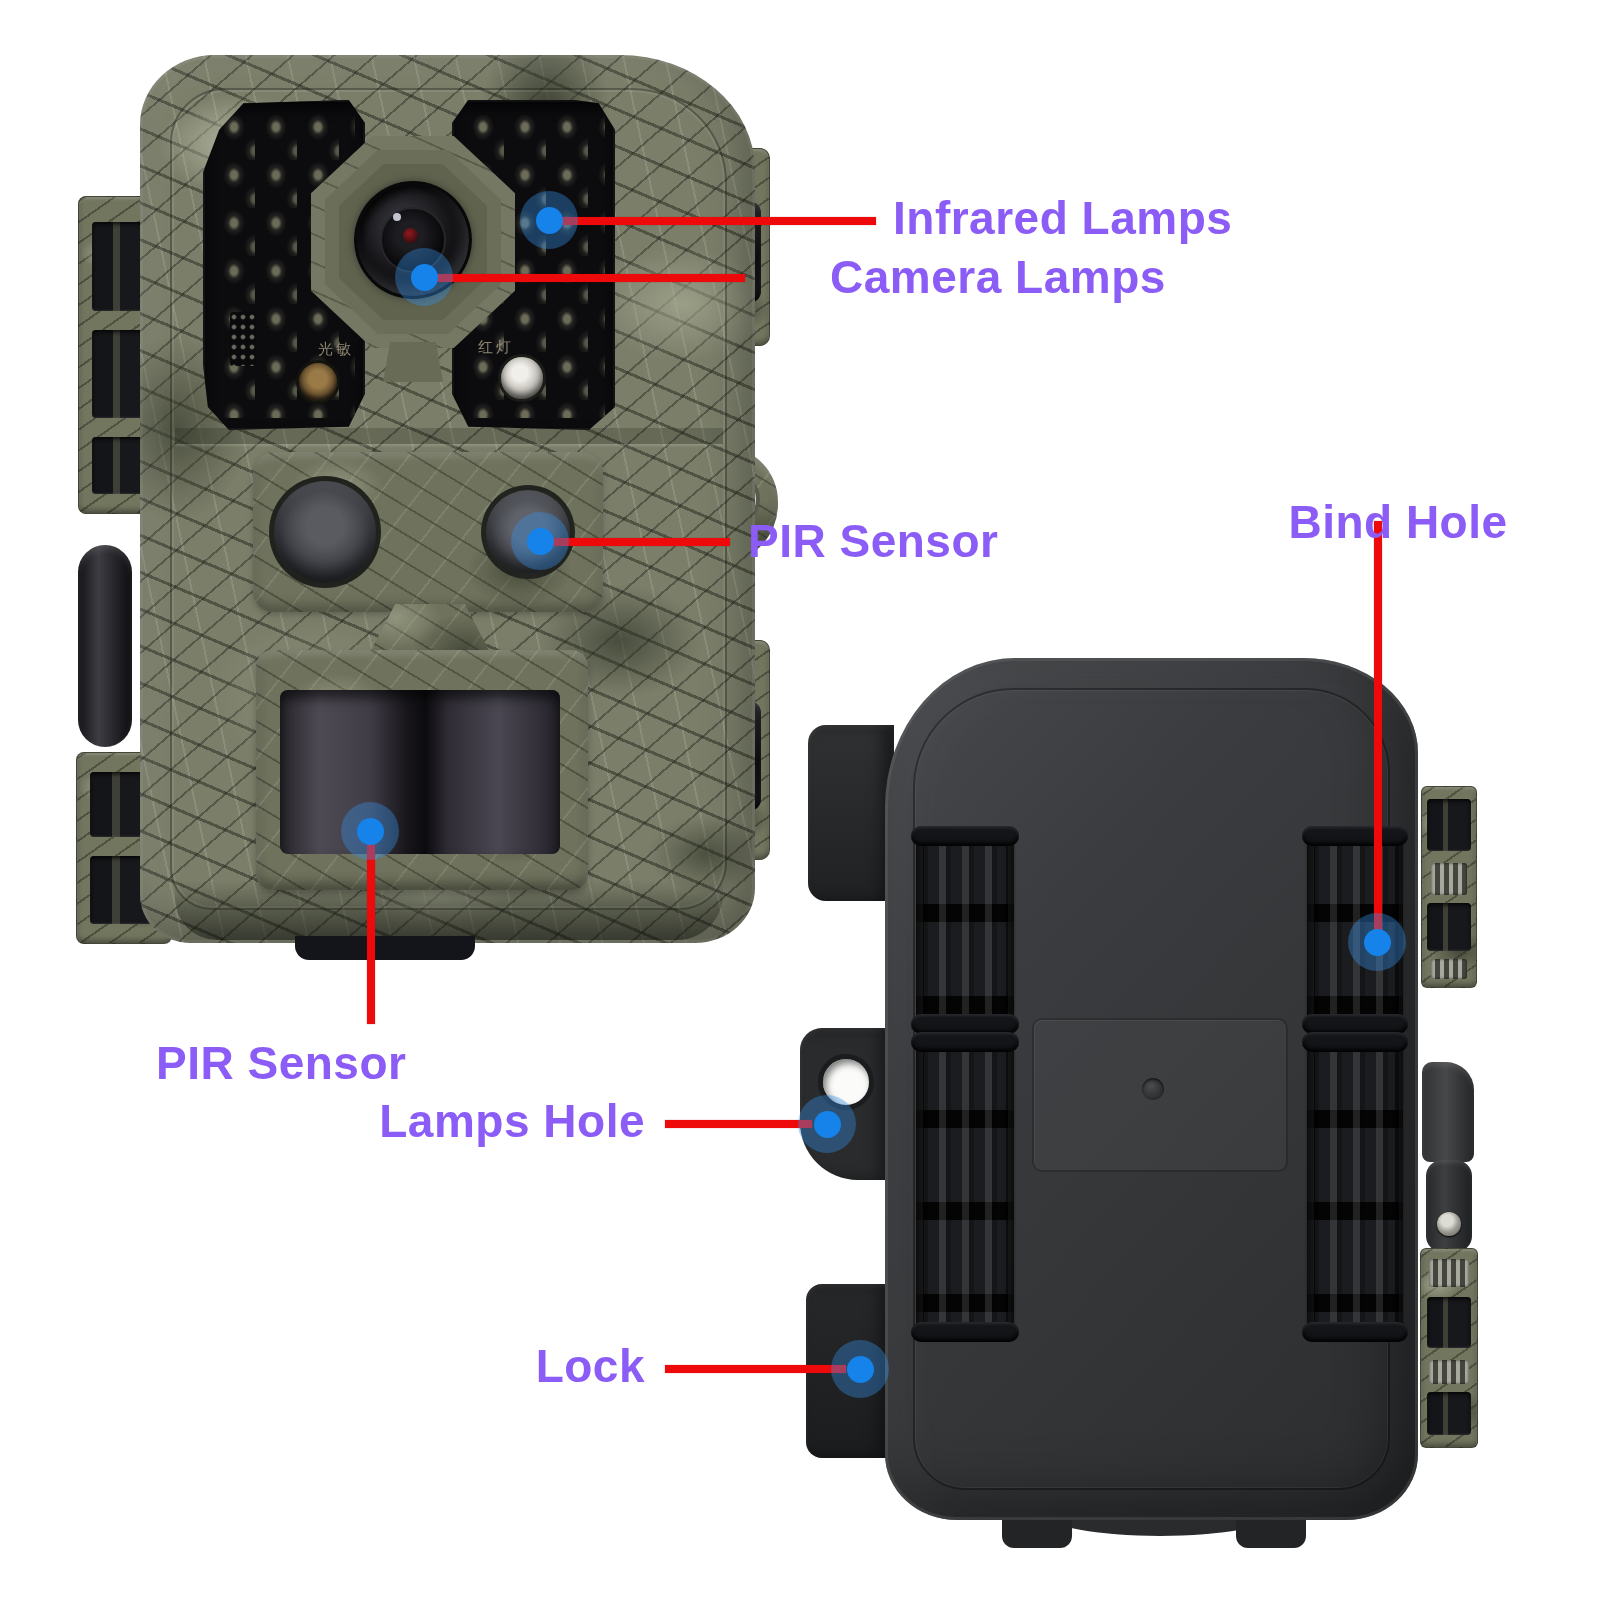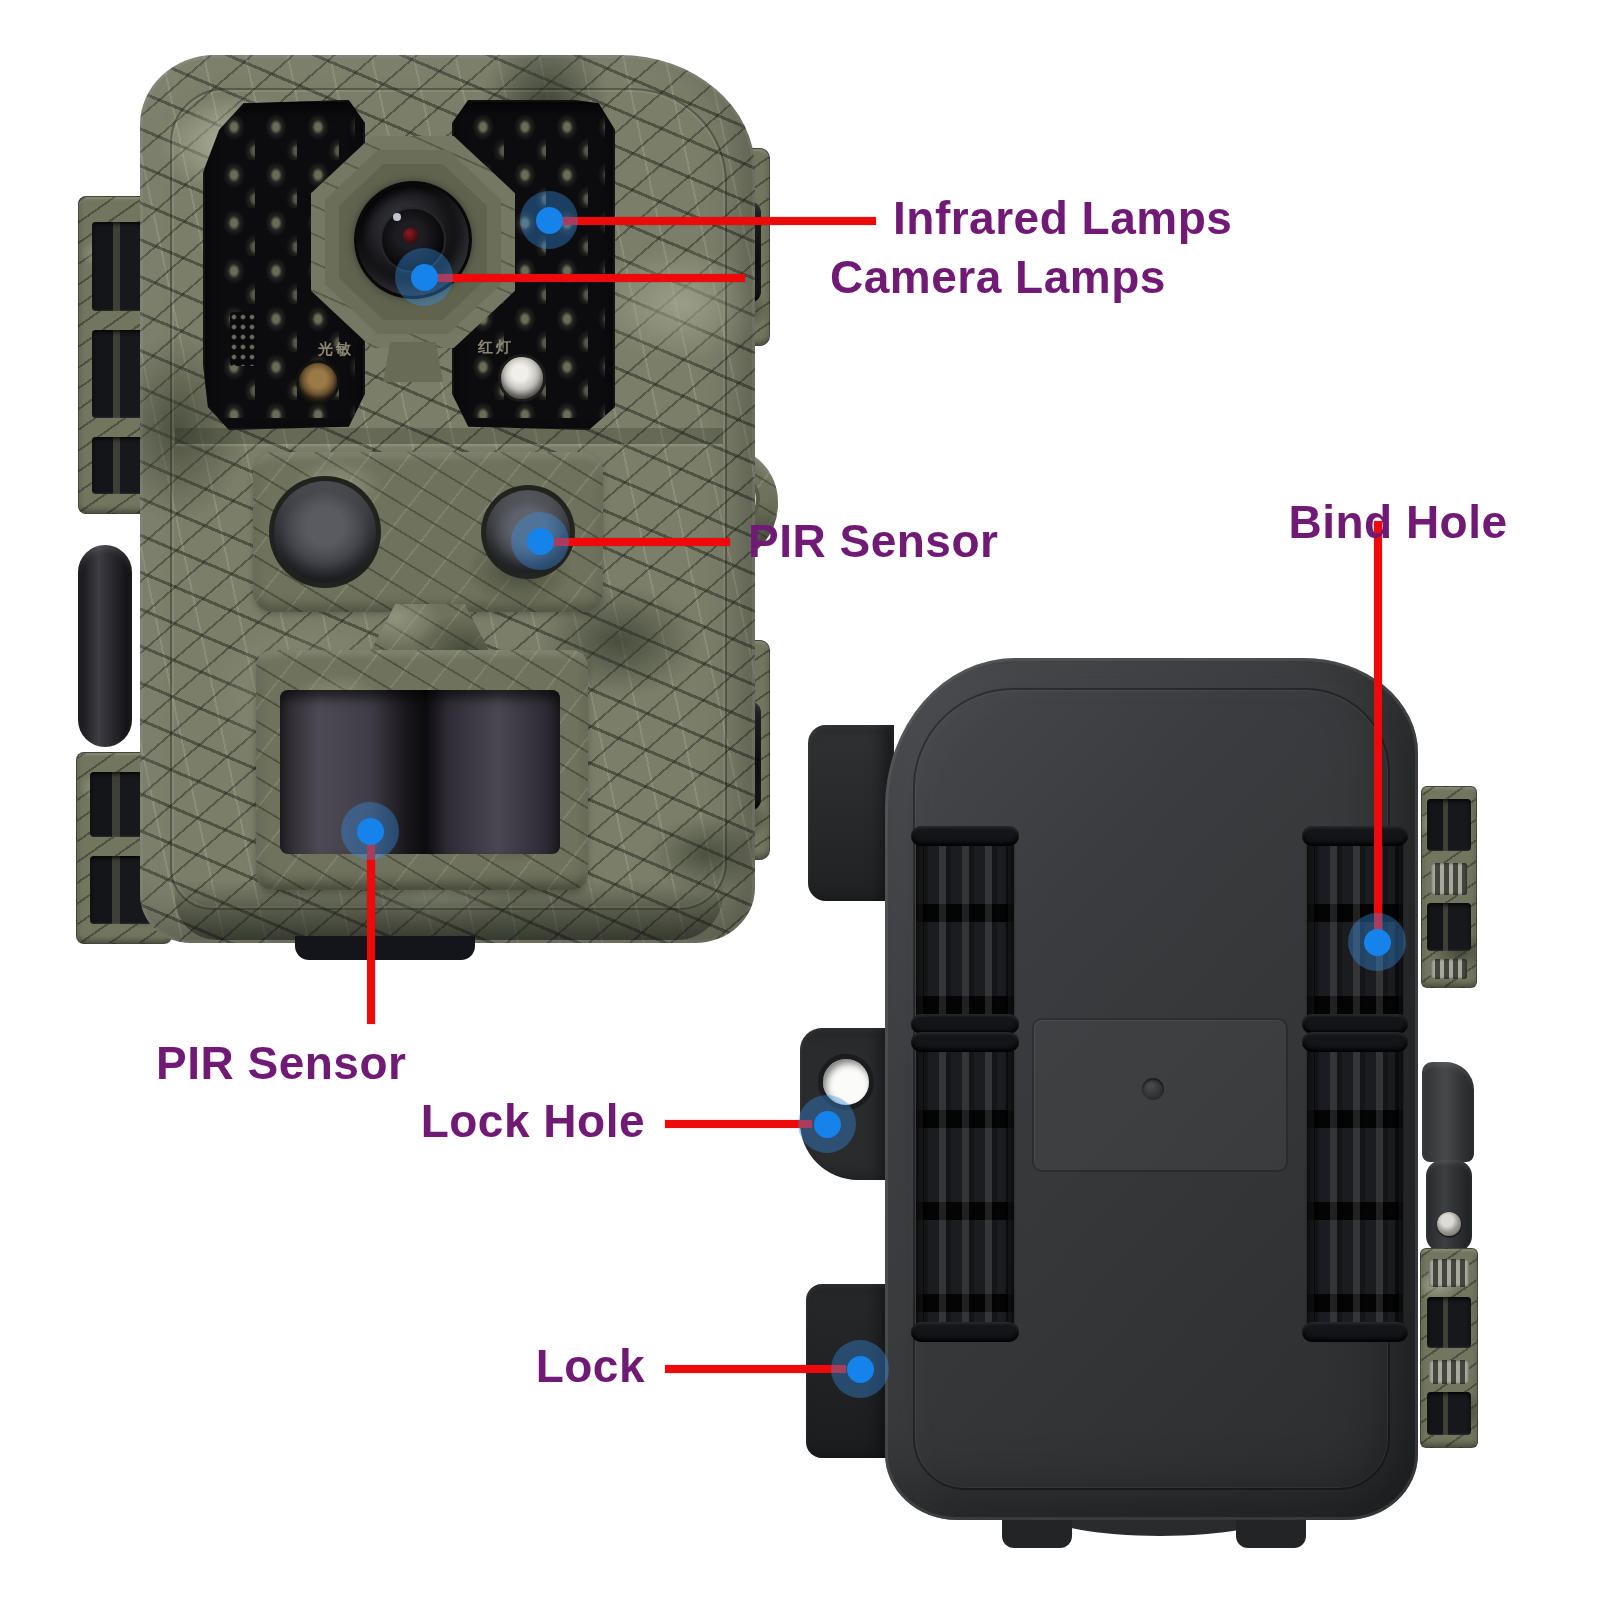--- a/index.html
+++ b/index.html
@@ -64,21 +64,21 @@
     box-shadow:inset 0 0 0 2px rgba(255,255,255,0.08);}
   .front-ridge{left:175px;top:428px;width:548px;height:16px;background:rgba(25,28,19,0.22);
     box-shadow:0 2px 2px rgba(230,232,220,0.18);}
   .led-panel{background-color:#0c0c0f;
     box-shadow:inset 0 0 0 2px rgba(255,255,255,0.05), inset 0 6px 14px rgba(0,0,0,0.85);}
   .led-dots{inset:12px 10px;
     background-image:
       radial-gradient(ellipse 9px 11px at 21px 15px, rgba(112,112,92,0.95) 0 3px, rgba(38,39,34,0.85) 6px, rgba(12,12,15,0) 11px),
       radial-gradient(ellipse 9px 11px at 42px 39px, rgba(100,100,84,0.85) 0 3px, rgba(36,37,32,0.8) 6px, rgba(12,12,15,0) 11px);
     background-size:42px 48px;}
-  .panel-cn{font-size:15px;font-weight:700;color:#938d76;letter-spacing:3px;opacity:.95;}
+  .panel-cn{font-size:15px;font-weight:400;color:#938d76;letter-spacing:3px;opacity:.95;}
   .oct{clip-path:polygon(30% 0%,70% 0%,100% 27%,100% 73%,70% 100%,30% 100%,0% 73%,0% 27%);}
   .lens-outer{left:354px;top:181px;width:118px;height:118px;border-radius:50%;
     background:radial-gradient(circle at 42% 38%, #303036 0 16%, #17171a 45%, #0a0a0c 78%);
     border:3px solid rgba(8,8,8,0.95);
     box-shadow:inset -5px -8px 12px rgba(185,190,205,0.20), inset 4px 5px 9px rgba(0,0,0,0.85), 0 0 10px rgba(0,0,0,0.4);}
   .lens-inner{left:380px;top:207px;width:66px;height:66px;border-radius:50%;
     background:radial-gradient(circle at 45% 42%, #1c1c21 0 28%, #060607 72%);
     border:2px solid #26262b;}
   .pir-circle{border-radius:50%;border:5px solid rgba(28,30,24,0.85);
     box-shadow:inset 0 -10px 16px rgba(0,0,0,0.55), inset 0 4px 8px rgba(255,255,255,0.10);}
@@ -102,21 +102,21 @@
     box-shadow:inset 0 2px 3px rgba(255,255,255,0.10), inset 0 -3px 5px #000;}
   .dark-tab{background:linear-gradient(180deg,#2f3133,#1f2123);
     box-shadow:inset -12px 0 16px rgba(0,0,0,0.45), inset 0 3px 4px rgba(255,255,255,0.08);z-index:1;}
   .hole-white{border-radius:50%;background:#fbfbfa;
     box-shadow:inset 3px 4px 7px rgba(0,0,0,0.5);}
 
   
   .ann-halo{width:58px;height:58px;border-radius:50%;background:rgba(56,144,232,0.38);z-index:40;}
   .ann-dot{width:27px;height:27px;border-radius:50%;background:#1583ea;z-index:41;}
   .ann-line{background:#ee0a0a;z-index:39;box-shadow:0 0 1px rgba(160,0,0,0.5);}
-  .ann-label{font-size:46px;font-weight:700;color:#701a75;white-space:nowrap;
+  .ann-label{font-size:46px;font-weight:700;color:#8b5cf6;white-space:nowrap;
     height:54px;line-height:54px;z-index:42;letter-spacing:0.5px;text-align:center;}
 </style>
 </head>
 <body>
 
 <div id="canvas">
 
   <div style="left:0;top:0;width:800px;height:980px;z-index:2;">
 
     <div class="camo-latch" style="left:78px;top:196px;width:92px;height:318px;border-radius:8px;">
@@ -275,19 +275,19 @@
       <div class="ann-dot" style="left: 1363.5px; top: 928.5px;"></div>
       <div class="ann-line" style="left: 1374px; top: 521px; width: 8px; height: 419px;"></div>
       <div class="ann-label" style="top: 463px; left: 1398px; transform: translateX(-50%); margin-top: 32px;">Bind Hole</div>
       <div class="ann-halo" style="left: 341px; top: 802px;"></div>
       <div class="ann-dot" style="left: 356.5px; top: 817.5px;"></div>
       <div class="ann-line" style="left: 367px; top: 843px; width: 8px; height: 181px;"></div>
       <div class="ann-label" style="top: 1036px; left: 156px;">PIR Sensor</div>
       <div class="ann-halo" style="left: 798px; top: 1095px;"></div>
       <div class="ann-dot" style="left: 813.5px; top: 1110.5px;"></div>
       <div class="ann-line" style="left: 665px; top: 1120px; width: 147px; height: 8px;"></div>
-      <div class="ann-label" style="top: 1094px; right: 955px;">Lock Hole</div>
+      <div class="ann-label" style="top: 1094px; right: 955px;">Lamps Hole</div>
       <div class="ann-halo" style="left: 831px; top: 1340px;"></div>
       <div class="ann-dot" style="left: 846.5px; top: 1355.5px;"></div>
       <div class="ann-line" style="left: 665px; top: 1365px; width: 181px; height: 8px;"></div>
       <div class="ann-label" style="top: 1339px; right: 955px;">Lock</div>
     </div>
 </div>
 
 </body></html>

